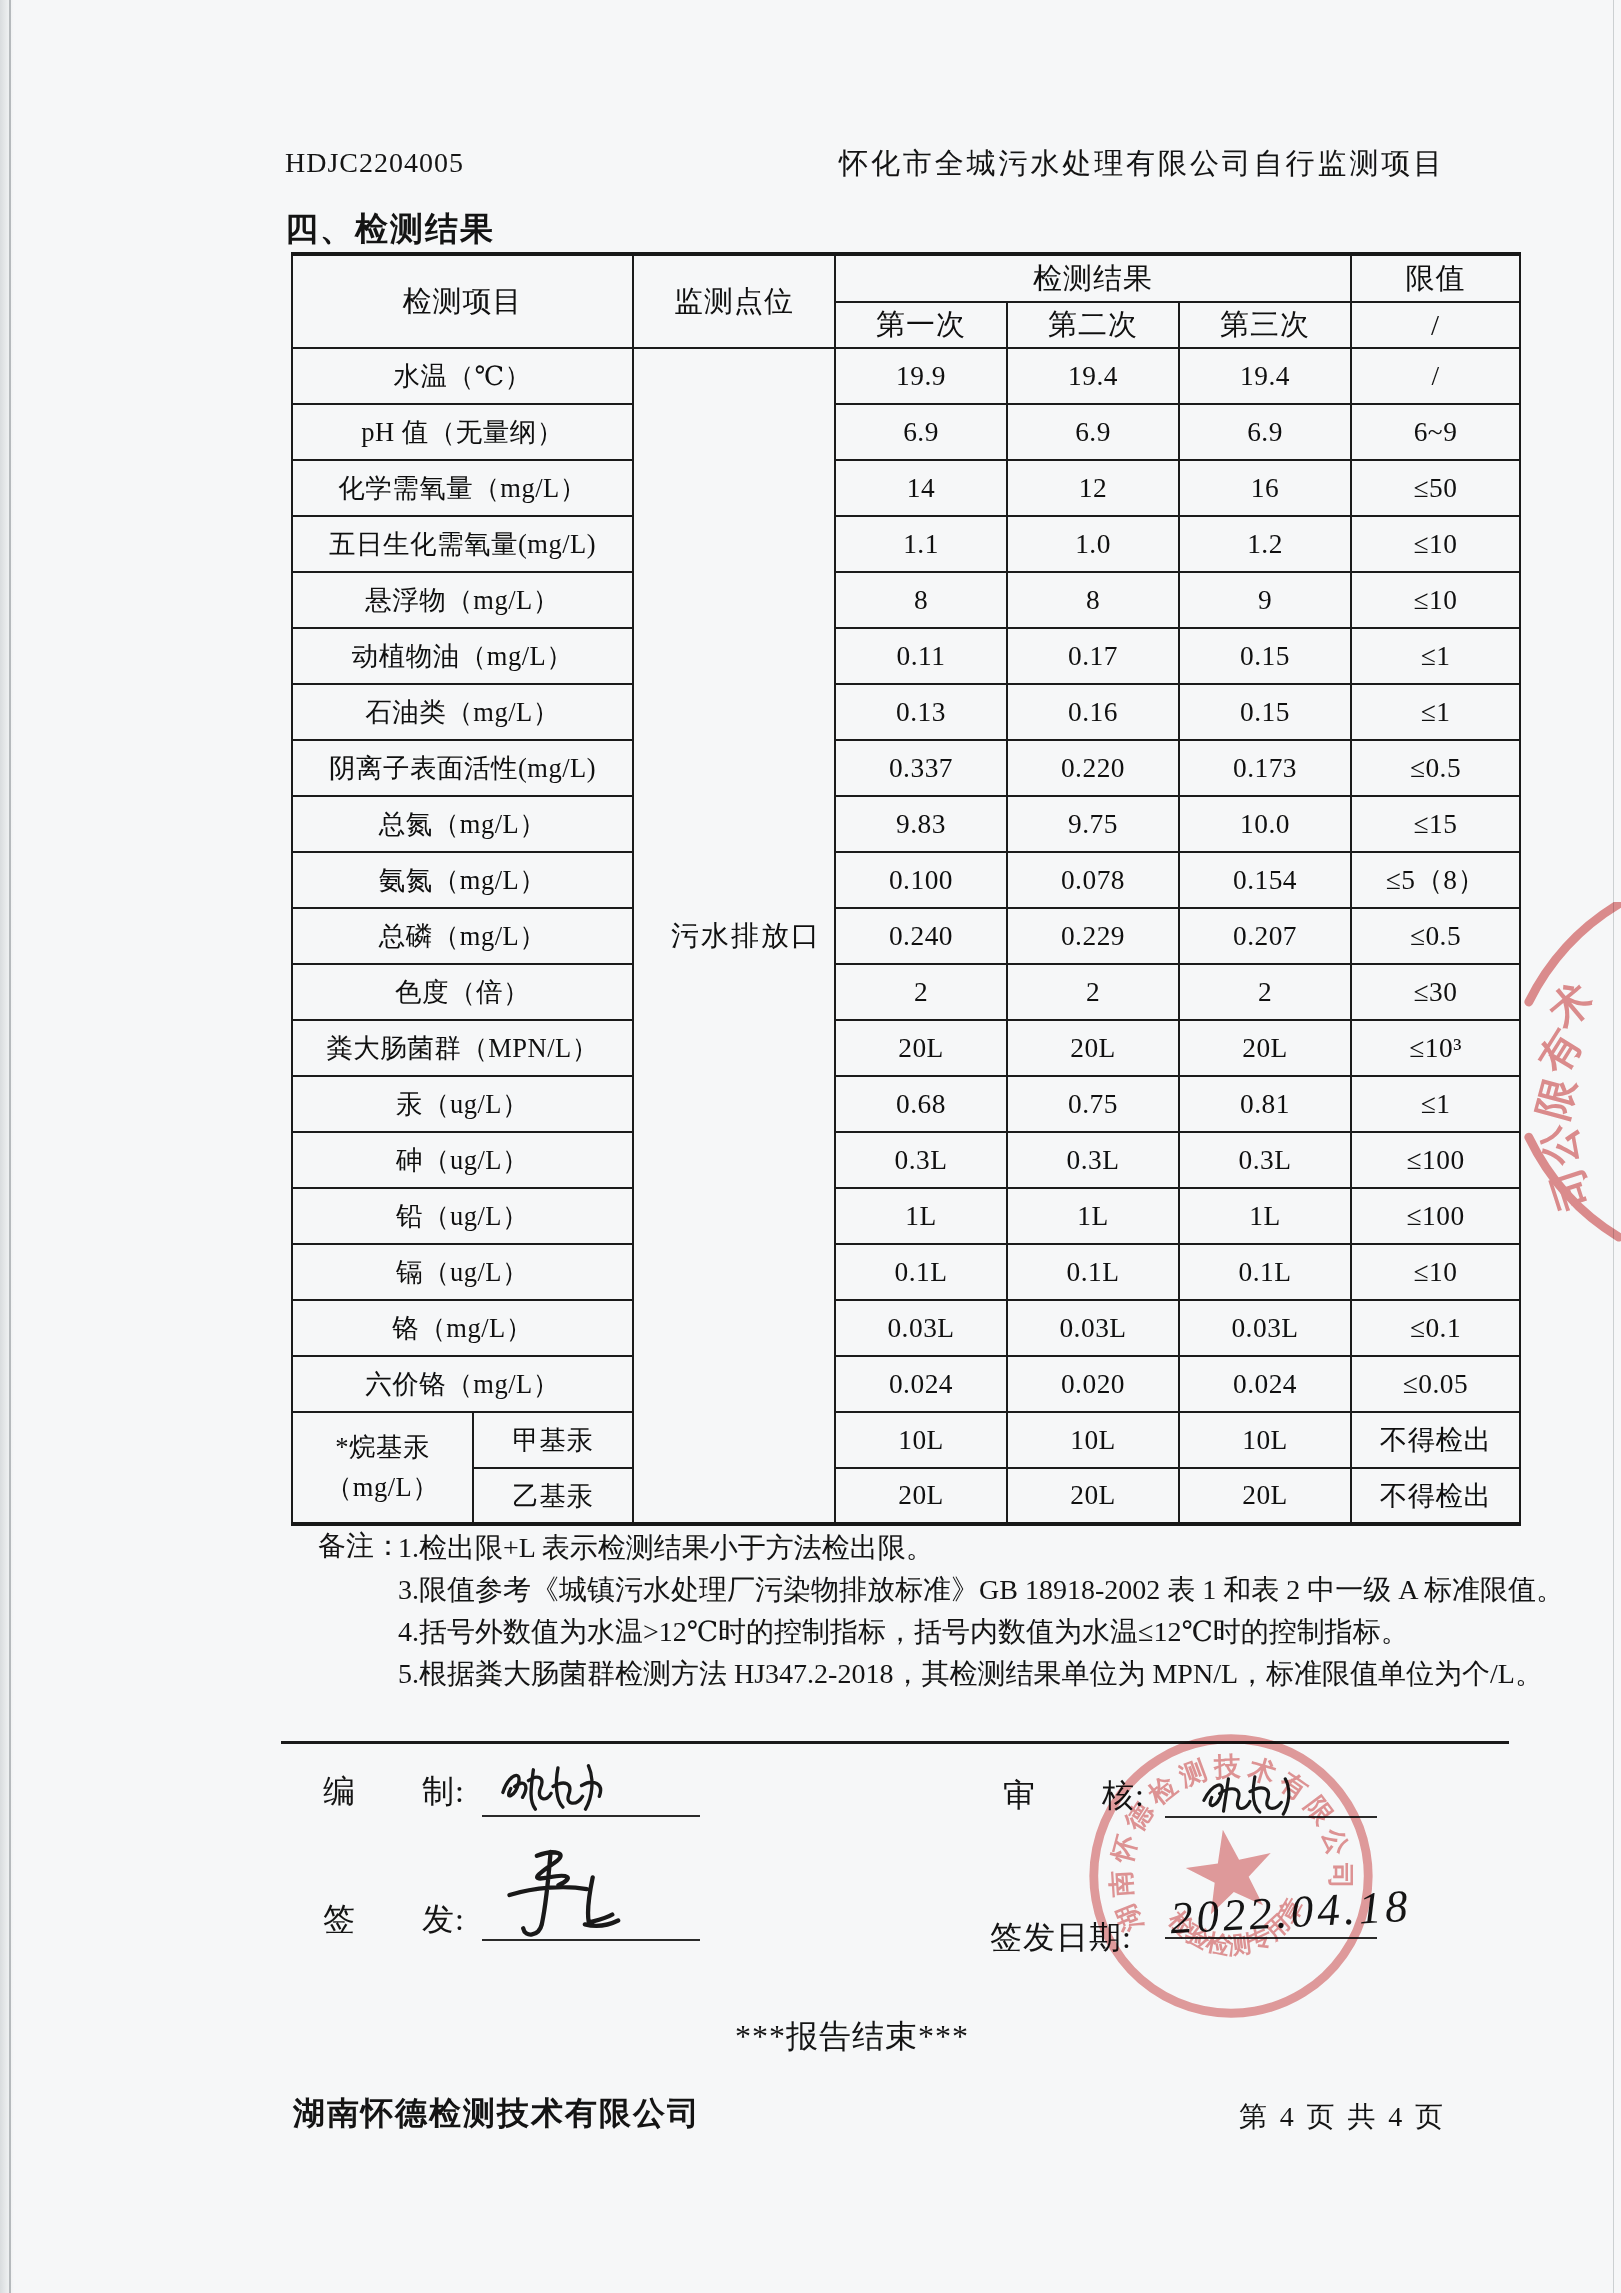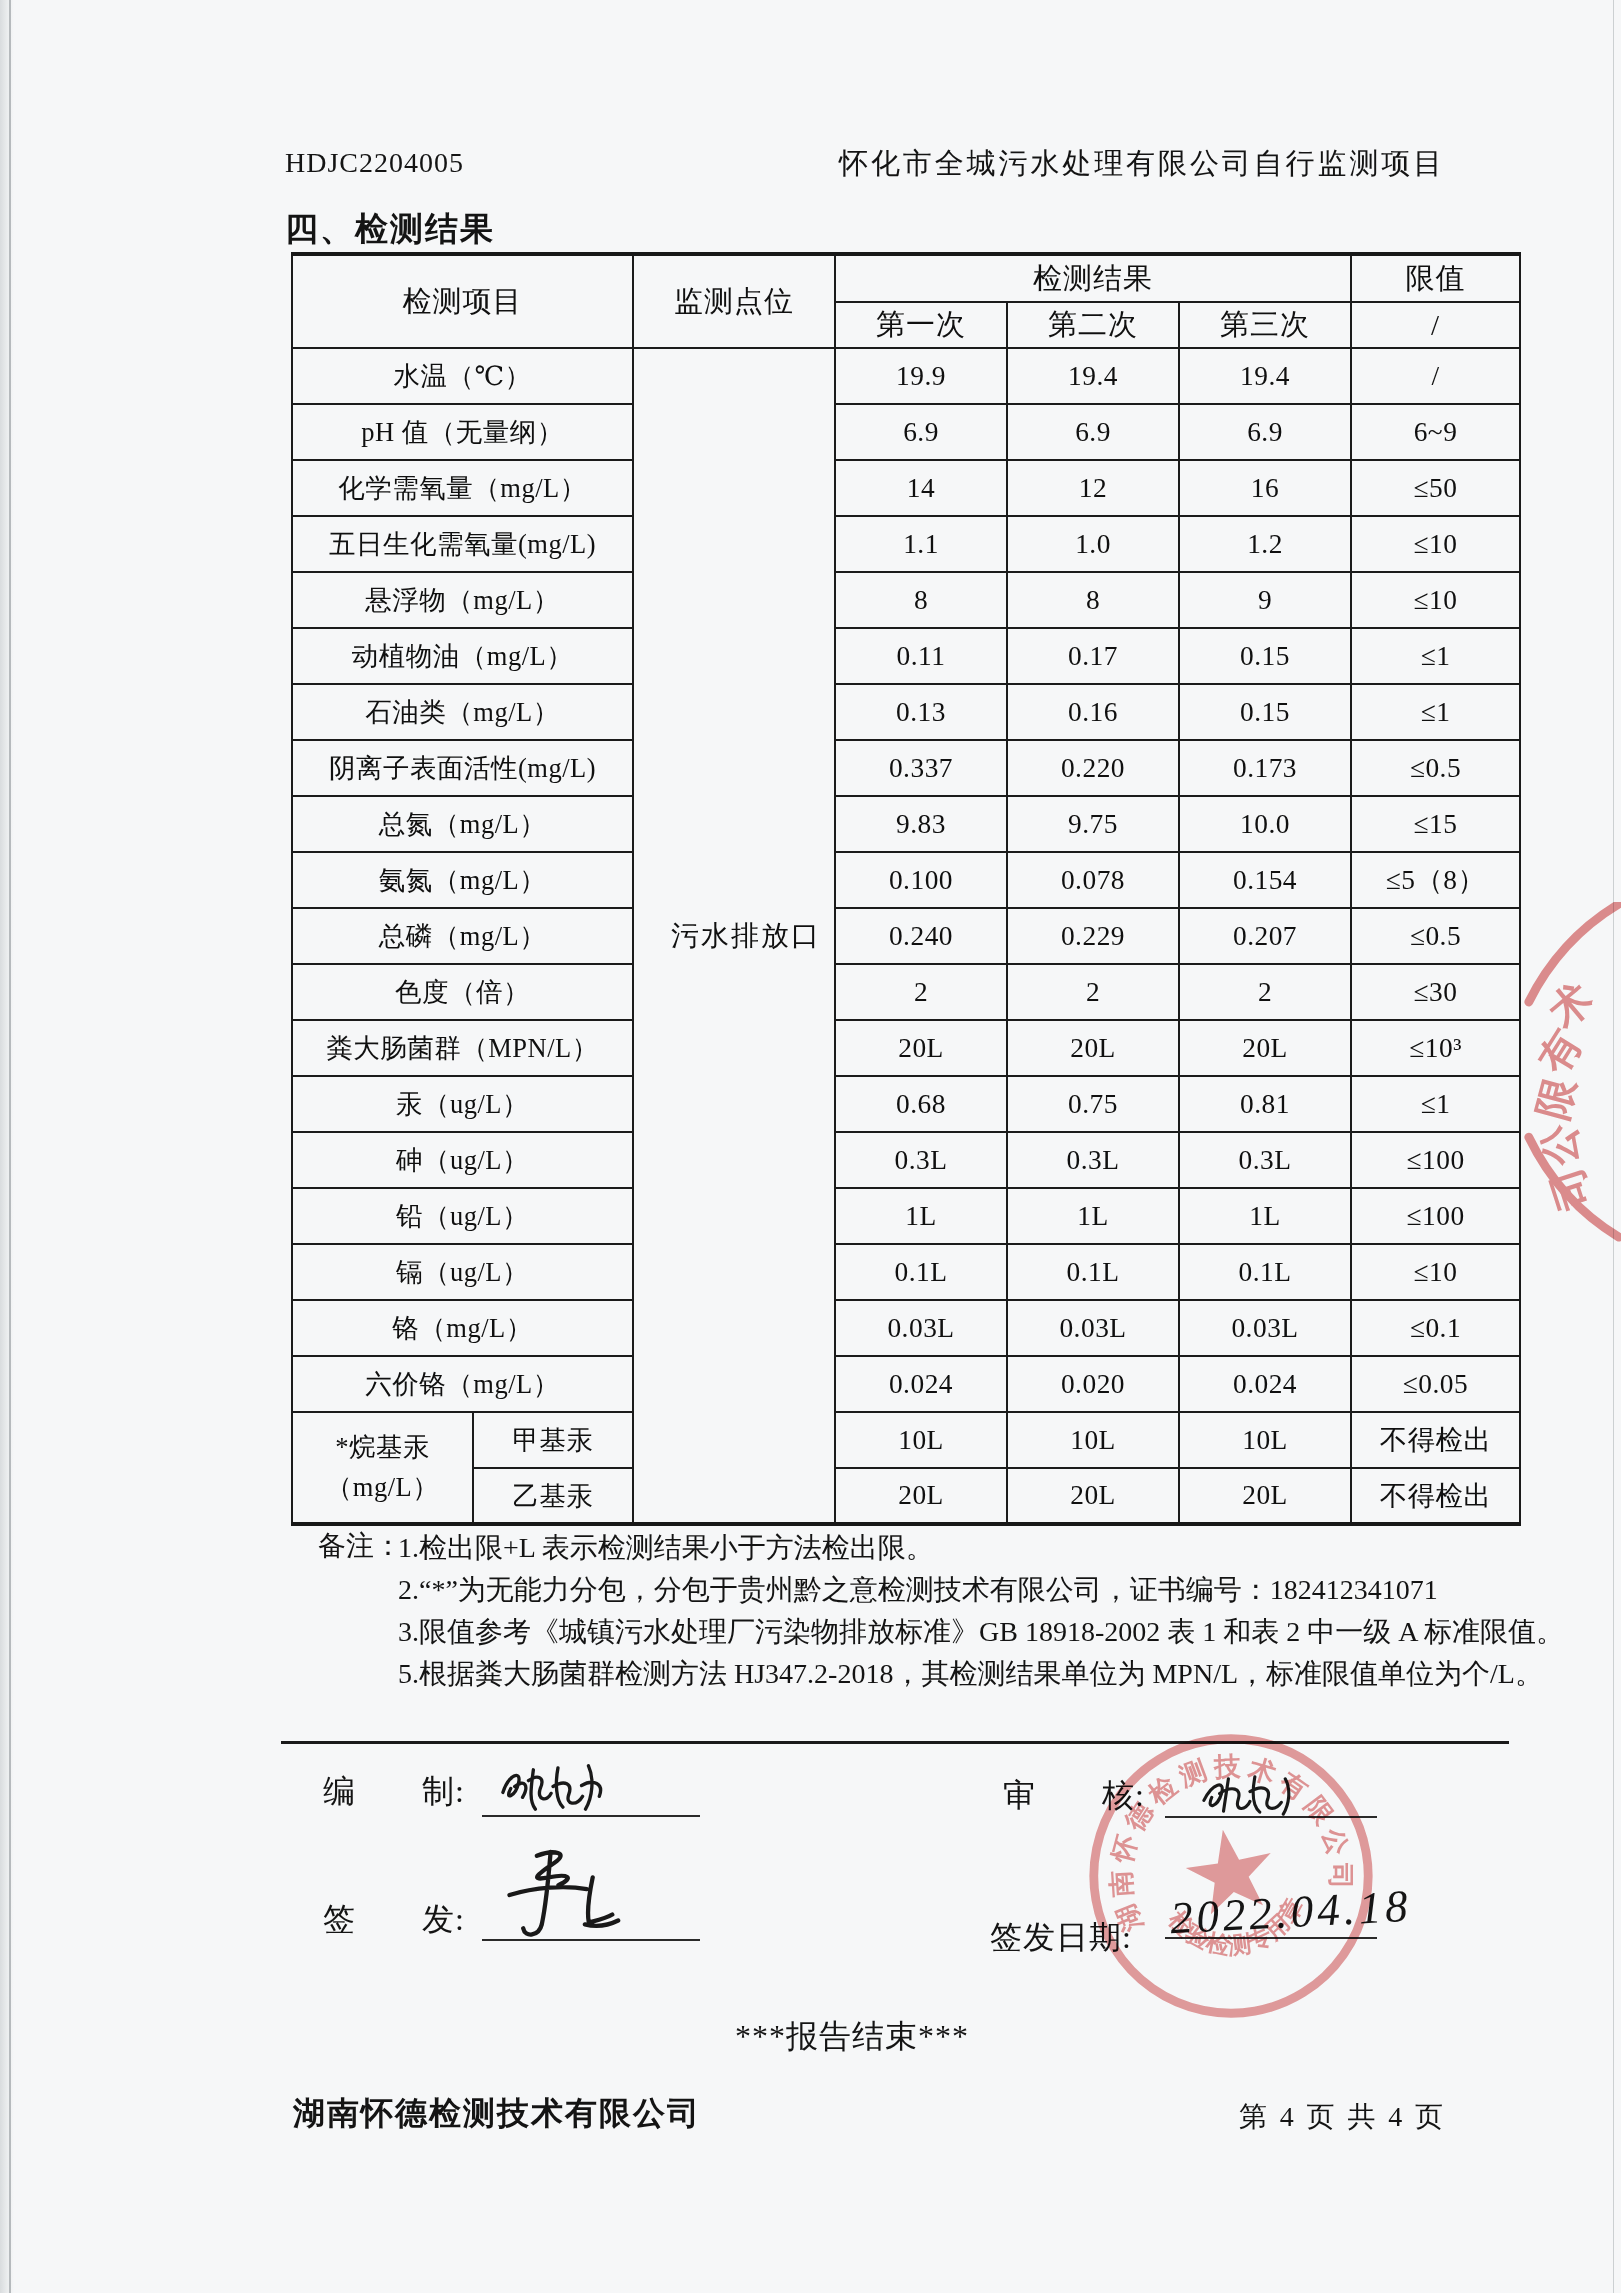--- a/index.html
+++ b/index.html
@@ -239,22 +239,22 @@
           <td class="val">20L</td>
           <td class="val">不得检出</td>
         </tr>
       </tbody>
   </table>
 </div>
 
 <div class="abs notes-label">备注：</div>
 <div class="abs notes">
   <div>1.检出限+L 表示检测结果小于方法检出限。</div>
-  <div>2.“*”为无能力分包，分包于贵州黔之意检测技术有限公司，证书编号：182412341071</div>
   <div>3.限值参考《城镇污水处理厂污染物排放标准》GB 18918-2002 表 1 和表 2 中一级 A 标准限值。</div>
+  <div>4.括号外数值为水温&gt;12℃时的控制指标，括号内数值为水温≤12℃时的控制指标。</div>
   <div>5.根据粪大肠菌群检测方法 HJ347.2-2018，其检测结果单位为 MPN/L，标准限值单位为个/L。</div>
 </div>
 <div class="abs separator"></div>
 
 <div class="abs signlabel" style="left:323px;top:1770px;">编　　制:</div>
 <div class="abs sig-underline" style="left:482px;top:1815px;width:218px;"></div>
 <svg class="abs" style="left:495px;top:1757px;" width="122" height="61" viewBox="0 0 124 62">
   <path class="ink" stroke-width="3.4" d="M8 36 C 14 18 27 13 24 26 C 21 40 9 45 16 32 M20 30 C 30 22 35 29 28 41 M39 13 C 37 29 34 44 41 53 M34 24 C 44 17 51 21 46 32 C 42 44 53 46 57 37 M64 11 C 61 27 62 44 69 51 M59 30 C 71 23 79 27 75 38 C 71 49 83 50 89 40 M95 9 C 101 22 99 41 92 53 M88 29 C 100 22 111 27 106 40"></path>
 </svg>
 

